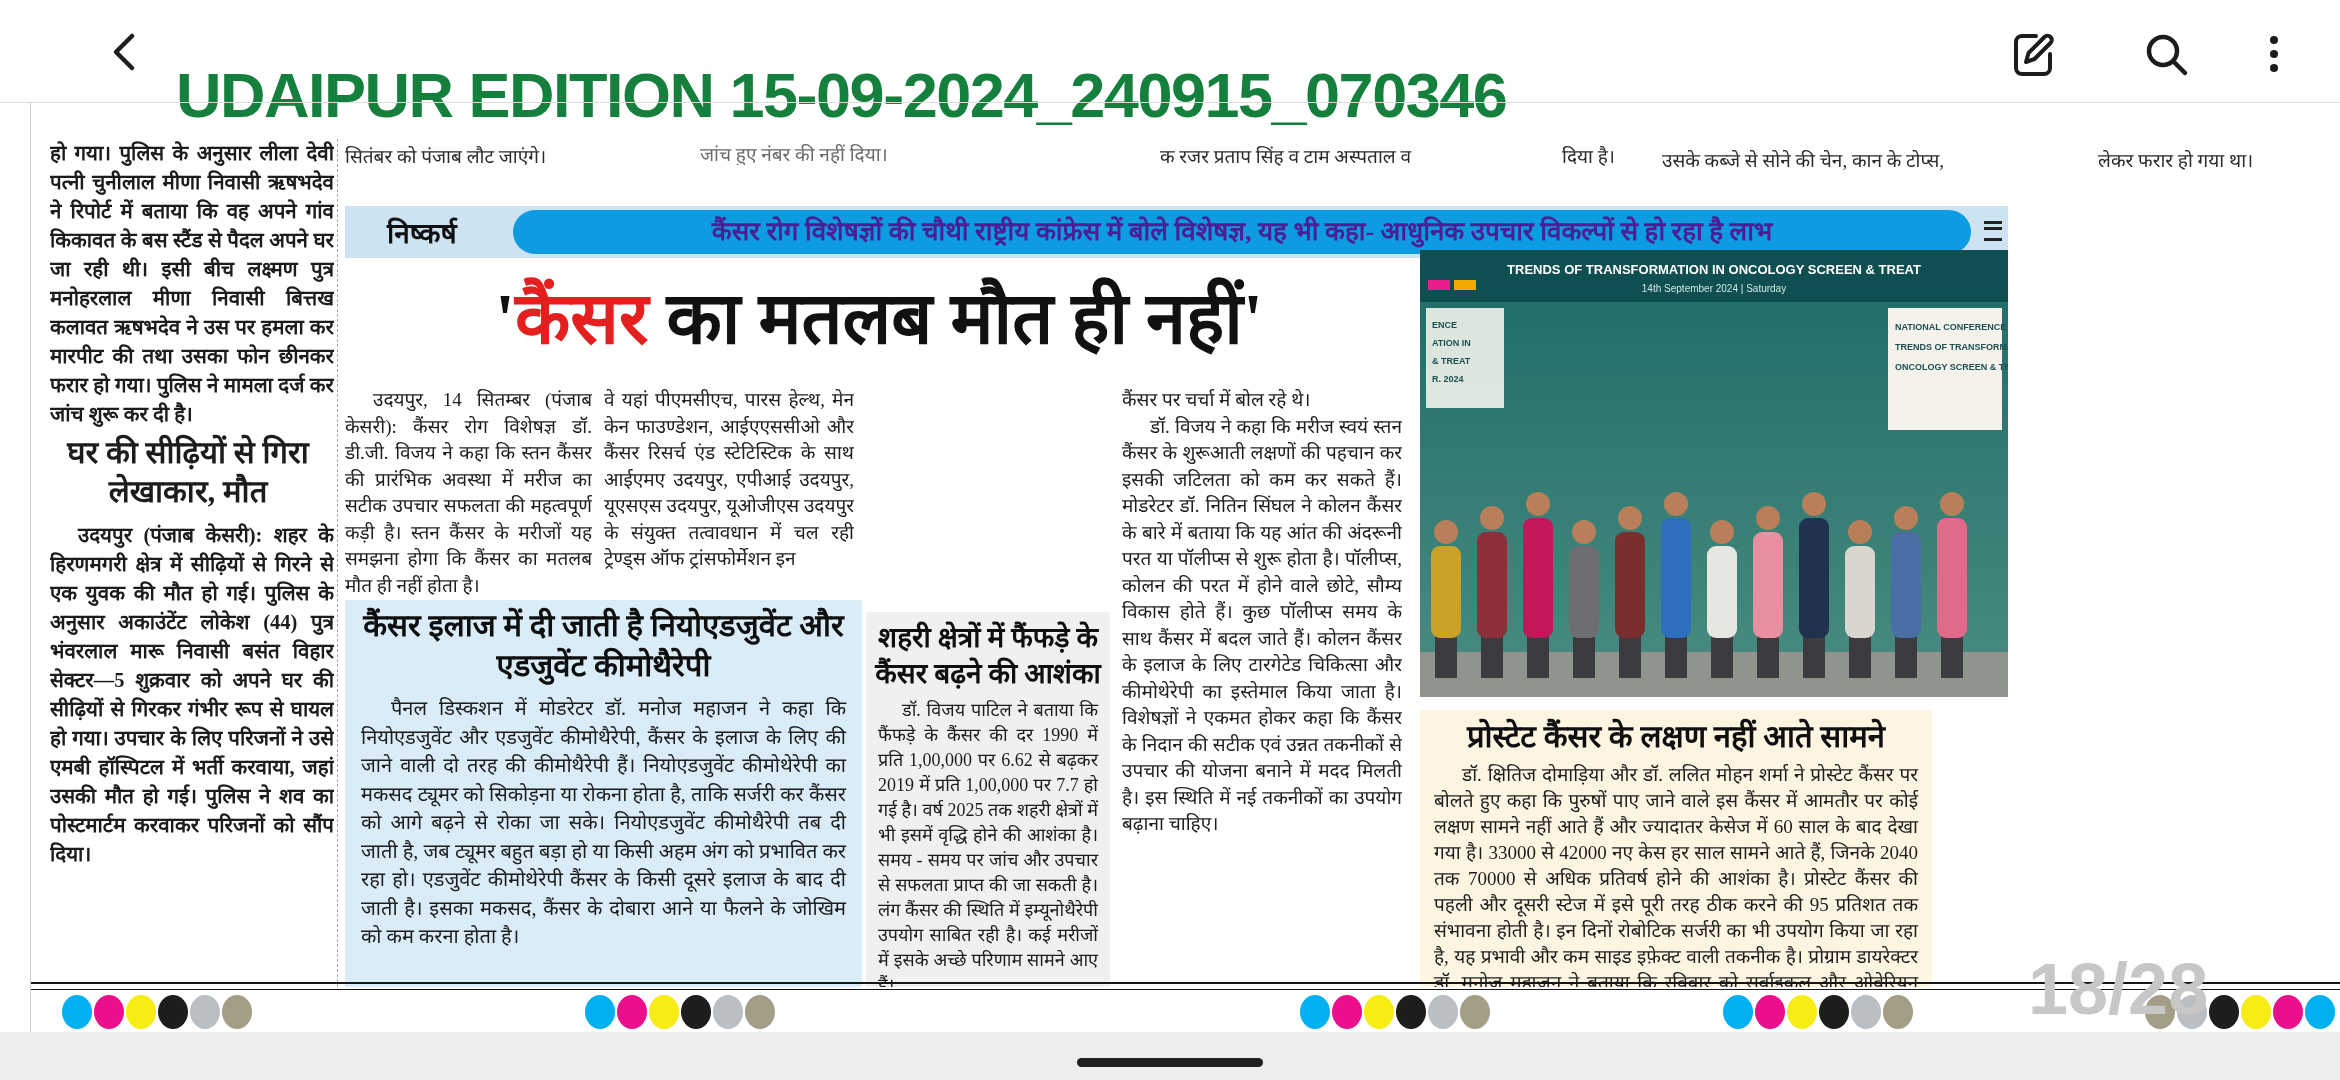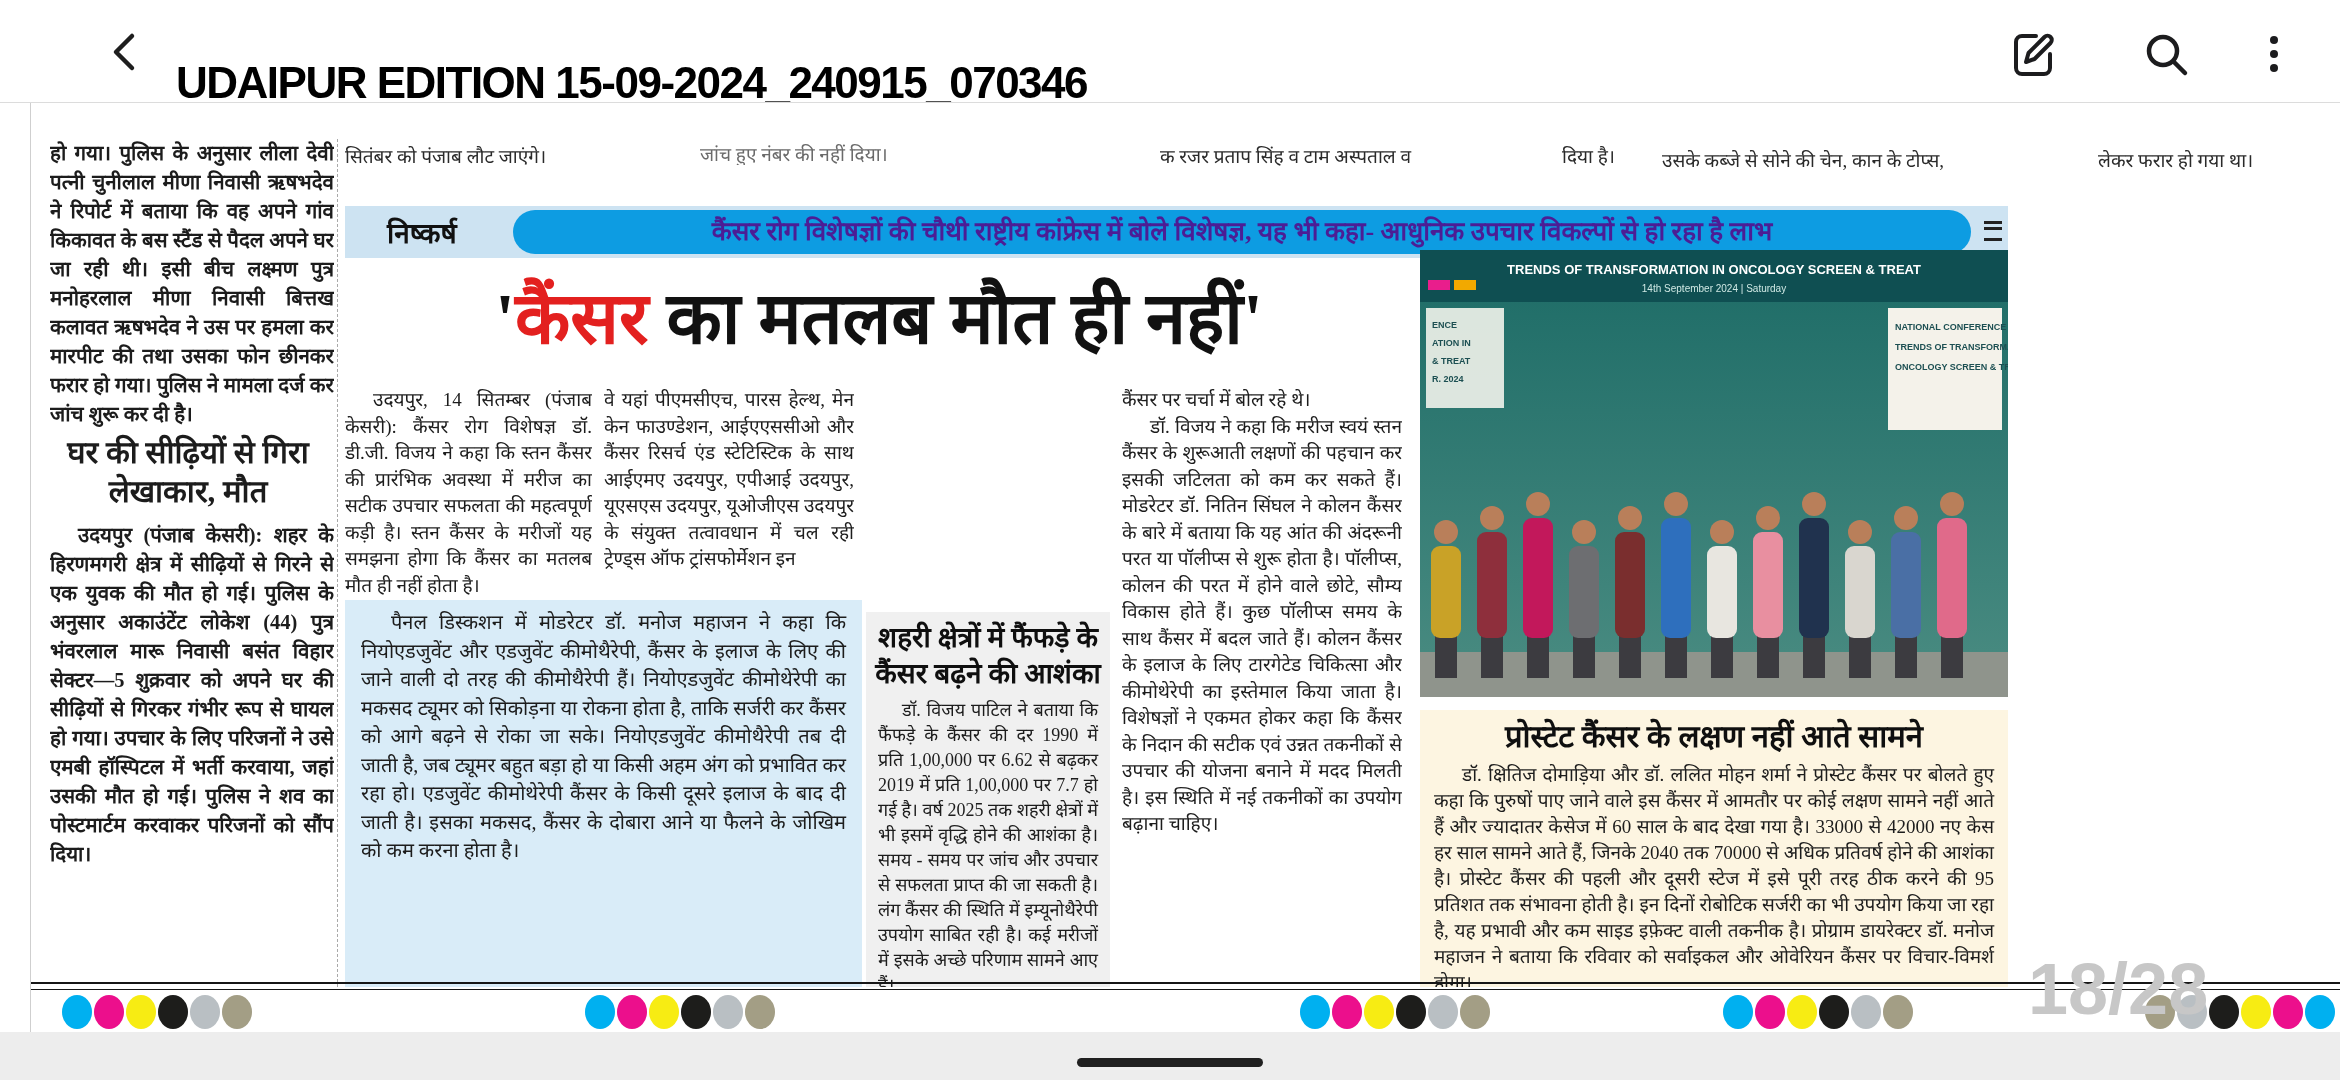--- a/index.html
+++ b/index.html
@@ -2,22 +2,22 @@
 <html><head>
 <meta charset="utf-8">
 <style>
   html,body{margin:0;padding:0;background:#fff;}
   .screen{position:relative;width:2340px;height:1080px;overflow:hidden;background:#fff;
           font-family:"Liberation Sans","DejaVu Sans",sans-serif;}
   
   .appbar{position:absolute;left:0;top:0;width:2340px;height:103px;background:#fff;z-index:5;}
   .appbar:after{content:"";position:absolute;left:0;bottom:0;width:100%;height:1px;background:#dcdcdc;}
   .back-btn{position:absolute;left:102px;top:28px;width:48px;height:48px;cursor:pointer;}
-  .title{position:absolute;left:176px;top:0;height:103px;line-height:107px;font-size:44px;font-weight:700;
-         color:#000000;letter-spacing:-1.5px;white-space:nowrap;}
+  .title{position:absolute;left:176px;top:0;height:103px;line-height:107px;font-size:63px;font-weight:700;
+         color:#15803d;letter-spacing:-1.5px;white-space:nowrap;}
   .abicon{position:absolute;top:28px;width:52px;height:52px;cursor:pointer;}
   .abicon.edit{left:2006px;} .abicon.search{left:2140px;} .abicon.kebab{left:2248px;}
   
   .viewer{position:absolute;left:0;top:103px;width:2340px;height:929px;background:#fff;}
   .np{position:absolute;inset:0;background:#fff;color:#1c1c1c;
       font-family:"Liberation Serif","DejaVu Serif",serif;}
   .pgedge{position:absolute;left:30px;top:0;width:1px;height:929px;background:#cfcfcf;}
   .vdash{position:absolute;width:0;border-left:1px dashed #a9a9a9;}
   .frag{position:absolute;font-size:19px;color:#2a2a2a;white-space:nowrap;overflow:hidden;height:24px;}
   
@@ -45,21 +45,21 @@
   .c2{left:604px;width:250px;height:212px;}
   .c3{left:866px;width:244px;height:170px;}
   .c4{left:1122px;width:280px;height:600px;}
   
   .bluebox{position:absolute;left:345px;top:497px;width:517px;height:387px;background:#d9ecf8;overflow:hidden;}
   .bluebox h3{margin:6px 10px 4px;text-align:center;font-size:31px;line-height:40px;font-weight:700;color:#0f0f0f;}
   .bluebox p{margin:8px 16px 0;font-size:20px;line-height:28.5px;text-align:justify;text-indent:30px;}
   .graybox{position:absolute;left:866px;top:509px;width:244px;height:375px;background:#f0f0f0;overflow:hidden;}
   .graybox h3{margin:8px 8px 2px;text-align:center;font-size:28px;line-height:36px;font-weight:700;color:#0f0f0f;}
   .graybox p{margin:6px 12px 0;font-size:18px;line-height:25px;text-align:justify;text-indent:24px;}
-  .creambox{position:absolute;left:1420px;top:607px;width:588px;height:277px;background:#fdf5e1;overflow:hidden;}
+  .creambox{position:absolute;left:1420px;top:607px;width:512px;height:277px;background:#fdf5e1;overflow:hidden;}
   .creambox h3{margin:8px 10px 2px;text-align:center;font-size:31px;line-height:38px;font-weight:700;color:#0f0f0f;}
   .creambox p{margin:6px 14px 0;font-size:19px;line-height:26px;text-align:justify;text-indent:28px;}
   
   .photo{position:absolute;left:1420px;top:147px;width:588px;height:447px;}
   .ph-banner{fill:#fff;font-size:13px;font-weight:700;text-anchor:middle;font-family:"Liberation Sans",sans-serif;}
   .ph-banner.small{font-size:10px;font-weight:400;fill:#cfe8e4;}
   .ph-side{fill:#1c4f52;font-size:9px;font-weight:700;font-family:"Liberation Sans",sans-serif;}
   
   .dblrule{position:absolute;left:31px;top:879px;width:2309px;height:5px;
            border-top:2.5px solid #161616;border-bottom:1.5px solid #161616;}
@@ -130,20 +130,21 @@
         </div>
       <div class="col c2">
           <p>वे यहां पीएमसीएच, पारस हेल्थ, मेन केन फाउण्डेशन, आईएएससीओ और कैंसर रिसर्च एंड स्टेटिस्टिक के साथ आईएमए उदयपुर, एपीआई उदयपुर, यूएसएस उदयपुर, यूओजीएस उदयपुर के संयुक्त तत्वावधान में चल रही ट्रेण्ड्स ऑफ ट्रांसफोर्मेशन इन</p>
         </div>
       <div class="col c4">
         <p>कैंसर पर चर्चा में बोल रहे थे।</p>
         <p class="ind">डॉ. विजय ने कहा कि मरीज स्वयं स्तन कैंसर के शुरूआती लक्षणों की पहचान कर इसकी जटिलता को कम कर सकते हैं। मोडरेटर डॉ. नितिन सिंघल ने कोलन कैंसर के बारे में बताया कि यह आंत की अंदरूनी परत या पॉलीप्स से शुरू होता है। पॉलीप्स, कोलन की परत में होने वाले छोटे, सौम्य विकास होते हैं। कुछ पॉलीप्स समय के साथ कैंसर में बदल जाते हैं। कोलन कैंसर के इलाज के लिए टारगेटेड चिकित्सा और कीमोथेरेपी का इस्तेमाल किया जाता है। विशेषज्ञों ने एकमत होकर कहा कि कैंसर के निदान की सटीक एवं उन्नत तकनीकों से उपचार की योजना बनाने में मदद मिलती है। इस स्थिति में नई तकनीकों का उपयोग बढ़ाना चाहिए।</p>
       </div>
 
       <div class="bluebox">
+        <h3>कैंसर इलाज में दी जाती है नियोएडजुवेंट और एडजुवेंट कीमोथैरेपी</h3>
         <p>पैनल डिस्कशन में मोडरेटर डॉ. मनोज महाजन ने कहा कि नियोएडजुवेंट और एडजुवेंट कीमोथैरेपी, कैंसर के इलाज के लिए की जाने वाली दो तरह की कीमोथैरेपी हैं। नियोएडजुवेंट कीमोथेरेपी का मकसद ट्यूमर को सिकोड़ना या रोकना होता है, ताकि सर्जरी कर कैंसर को आगे बढ़ने से रोका जा सके। नियोएडजुवेंट कीमोथैरेपी तब दी जाती है, जब ट्यूमर बहुत बड़ा हो या किसी अहम अंग को प्रभावित कर रहा हो। एडजुवेंट कीमोथेरेपी कैंसर के किसी दूसरे इलाज के बाद दी जाती है। इसका मकसद, कैंसर के दोबारा आने या फैलने के जोखिम को कम करना होता है।</p>
       </div>
       <div class="graybox">
         <h3>शहरी क्षेत्रों में फैंफड़े के कैंसर बढ़ने की आशंका</h3>
         <p>डॉ. विजय पाटिल ने बताया कि फैंफड़े के कैंसर की दर 1990 में प्रति 1,00,000 पर 6.62 से बढ़कर 2019 में प्रति 1,00,000 पर 7.7 हो गई है। वर्ष 2025 तक शहरी क्षेत्रों में भी इसमें वृद्धि होने की आशंका है। समय - समय पर जांच और उपचार से सफलता प्राप्त की जा सकती है। लंग कैंसर की स्थिति में इम्यूनोथैरेपी उपयोग साबित रही है। कई मरीजों में इसके अच्छे परिणाम सामने आए हैं।</p>
       </div>
 
       <svg class="photo" viewBox="0 0 588 447">
         <defs>
           <linearGradient id="bgteal" x1="0" y1="0" x2="0" y2="1">

